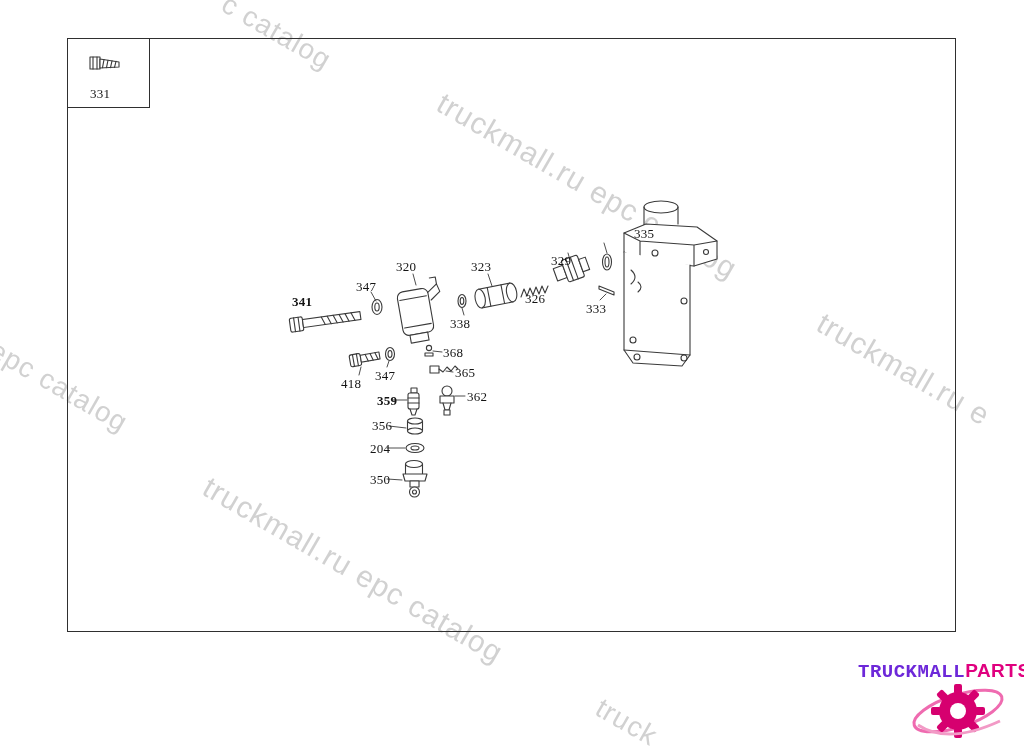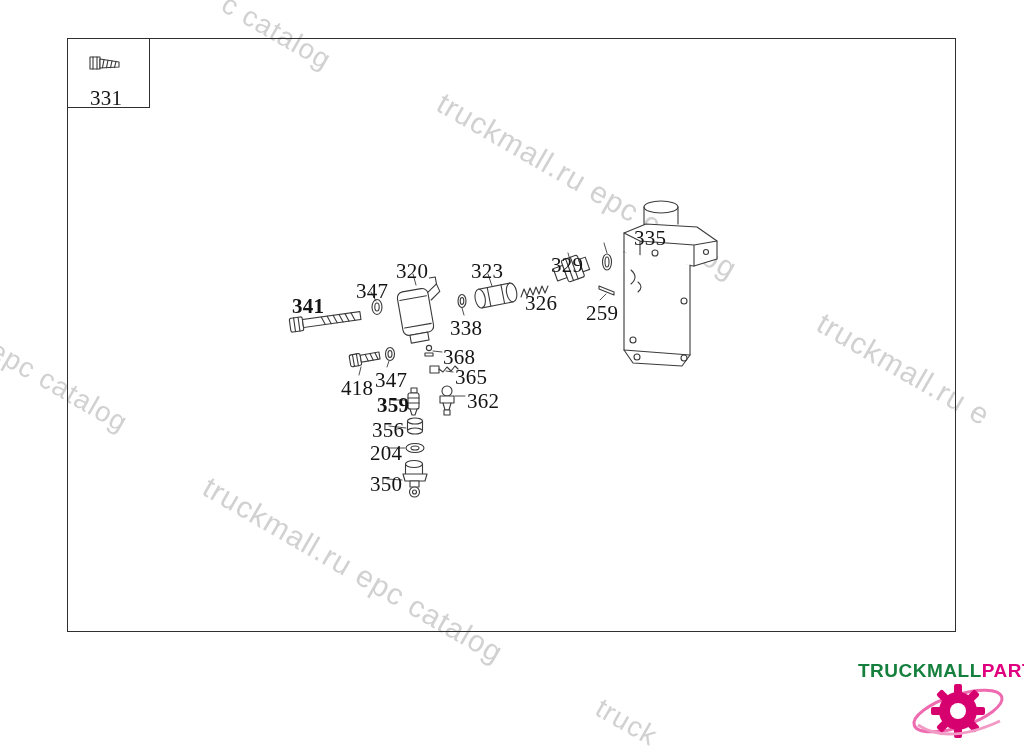--- a/index.html
+++ b/index.html
@@ -24,32 +24,32 @@
     position:absolute;left:0;top:0;width:82px;height:69px;
     border-right:1px solid #2f2f2f;border-bottom:1px solid #2f2f2f;
     box-sizing:border-box;
   }
   .inset .num{
     position:absolute;left:22px;top:47px;
   }
   .plabel{
     position:absolute;z-index:4;
     font-family:"Liberation Serif","DejaVu Serif",serif;
-    font-size:21px;color:#141414;letter-spacing:.3px;
+    font-size:13px;color:#141414;letter-spacing:.3px;
   }
   svg.draw{position:absolute;left:0;top:0;z-index:3;}
   
   .logo{
     position:absolute;left:856px;top:658px;width:162px;height:88px;z-index:5;
   }
   .logo .text{
     position:absolute;left:2px;top:2px;font-weight:bold;font-size:19px;
     letter-spacing:.5px;font-family:"Liberation Sans",sans-serif;
   }
-  .logo .gray{color:#15803d;}
+  .logo .gray{color:#6d28d9;font-family:Liberation Mono, monospace;}
   .logo .pink{color:#e0007f;}
   .logo svg{position:absolute;left:40px;top:20px;}
 </style>
 </head>
 <body>
 
 <span class="wm" style="left:232px;top:-12px;">c catalog</span>
 <span class="wm big" style="left:448px;top:86px;">truckmall.ru epc catalog</span>
 <span class="wm big" style="left:828px;top:306px;">truckmall.ru e</span>
 <span class="wm" style="left:-14px;top:326px;">l epc catalog</span>
@@ -215,21 +215,21 @@
   </g>
 </svg>
 
 <span class="plabel" style="left:292px;top:294px;font-weight:bold;">341</span>
 <span class="plabel" style="left:356px;top:279px;">347</span>
 <span class="plabel" style="left:396px;top:259px;">320</span>
 <span class="plabel" style="left:471px;top:259px;">323</span>
 <span class="plabel" style="left:551px;top:237px;margin-top:16px;">329</span>
 <span class="plabel" style="left:587px;top:226px;margin-left:47px;">335</span>
 <span class="plabel" style="left:525px;top:291px;">326</span>
-<span class="plabel" style="left:586px;top:301px;">259</span>
+<span class="plabel" style="left:586px;top:301px;">333</span>
 <span class="plabel" style="left:450px;top:316px;">338</span>
 <span class="plabel" style="left:443px;top:345px;">368</span>
 <span class="plabel" style="left:455px;top:365px;font-family:Liberation Serif, serif;">365</span>
 <span class="plabel" style="left:341px;top:376px;">418</span>
 <span class="plabel" style="left:375px;top:368px;">347</span>
 <span class="plabel" style="left:377px;top:393px;font-weight:bold;">359</span>
 <span class="plabel" style="left:467px;top:389px;">362</span>
 <span class="plabel" style="left:372px;top:418px;">356</span>
 <span class="plabel" style="left:370px;top:441px;">204</span>
 <span class="plabel" style="left:370px;top:472px;">350</span>

